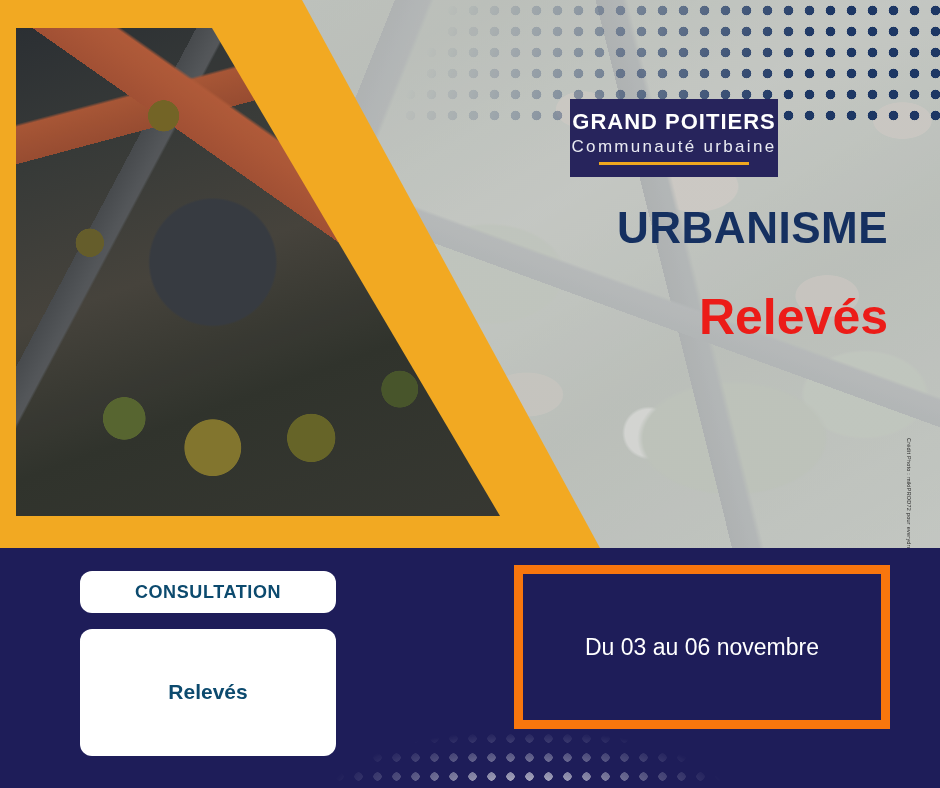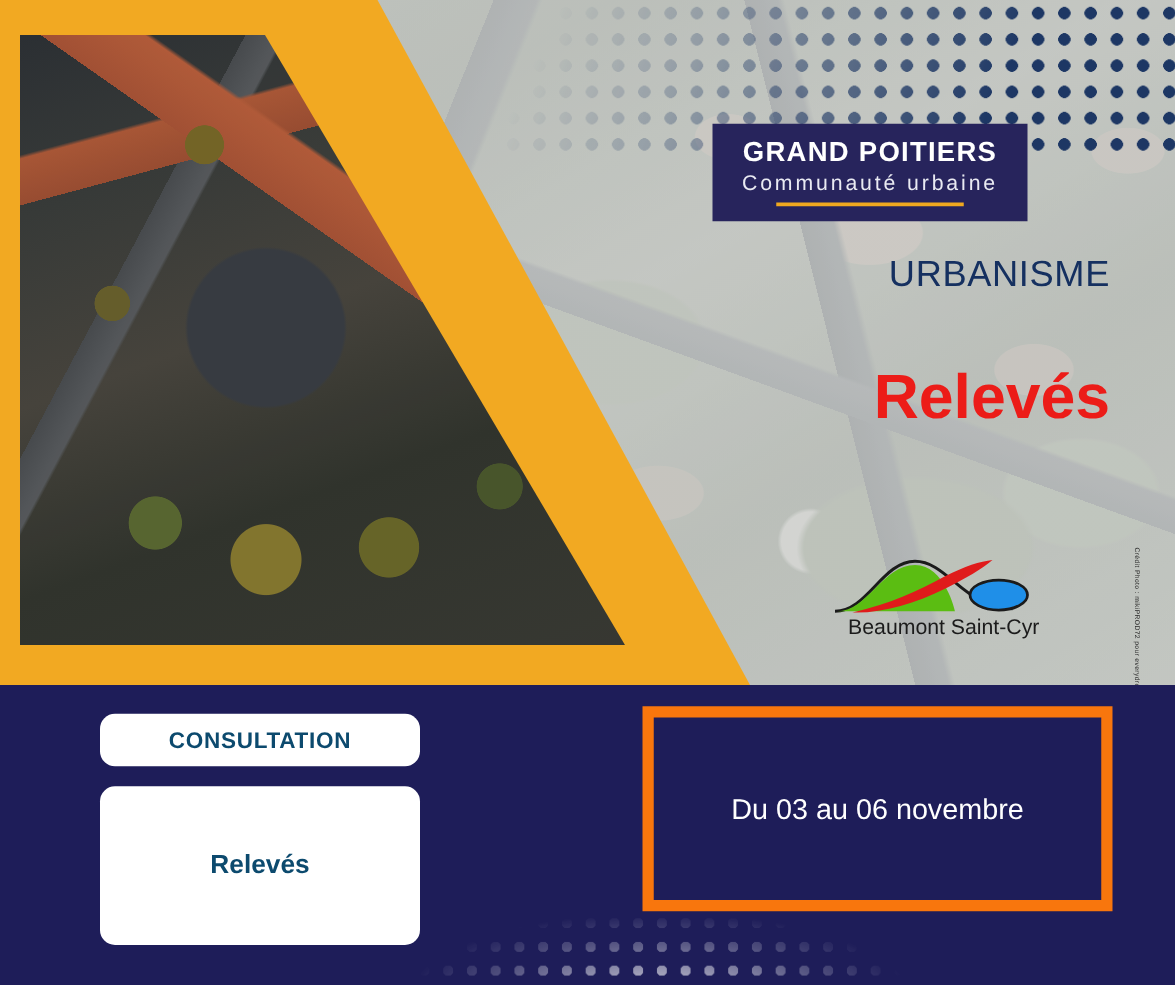--- a/index.html
+++ b/index.html
@@ -76,32 +76,32 @@
       linear-gradient(-15deg, transparent 78%, #9e5236 78%, #ae5c3c 84%, transparent 84.5%),
       
       linear-gradient(118deg, transparent 24%, #4c4f52 24%, #5a5d60 28%, transparent 28.4%),
       linear-gradient(62deg, transparent 66%, #4a4d50 66%, #585b5e 70%, transparent 70.4%),
       linear-gradient(160deg,#2e3236 0%,#3b3e3c 22%,#4a4740 45%,#33362f 68%,#3a3b35 100%);
     filter:saturate(1.05) brightness(0.94);
   }
 
   
   .gp-logo{
-    position:absolute;left:570px;top:99px;width:252px;height:78px;
+    position:absolute;left:570px;top:99px;width:208px;height:78px;
     background:#27245c;display:flex;flex-direction:column;
     align-items:center;justify-content:center;
   }
   .gp-title{color:#ffffff;font-size:22px;font-weight:bold;letter-spacing:1px;line-height:1;}
   .gp-sub{color:#e9eaf2;font-size:17px;letter-spacing:2.3px;margin-top:5px;line-height:1;}
   .gp-rule{width:150px;height:2.5px;background:#f0a81f;margin-top:7px;}
 
   
   .headline{
     position:absolute;right:52px;top:206px;width:520px;text-align:right;
-    color:#153060;font-size:29px;font-weight:normal;letter-spacing:.5px;line-height:1;
+    color:#153060;font-size:44px;font-weight:bold;letter-spacing:.5px;line-height:1;
   }
   .sub1{
     position:absolute;right:52px;top:292px;width:520px;text-align:right;
     color:#ec1c18;font-size:50px;font-weight:bold;line-height:1;
   }
   .sub2{
     position:absolute;right:52px;top:362px;width:520px;text-align:right;
     color:#ec1c18;font-size:50px;font-weight:bold;line-height:1;
   }
 
@@ -160,29 +160,20 @@
 
     <div class="gp-logo">
       <div class="gp-title">GRAND POITIERS</div>
       <div class="gp-sub">Communauté urbaine</div>
       <div class="gp-rule"></div>
     </div>
 
     <div class="headline">URBANISME</div>
     <div class="sub1">Relevés</div>
 
-    <div class="bsc-logo">
-      <svg width="190" height="52" viewBox="0 0 190 52">
-        <path d="M8 46 C 34 46, 46 6, 72 6 C 98 6, 112 44, 150 44" fill="none" stroke="#1b1b1b" stroke-width="2.4"></path>
-        <path d="M10 46 C 34 46, 46 9, 72 9 C 96 9, 104 46, 104 46 Z" fill="#5bbd12"></path>
-        <path d="M22 47 C 52 40, 74 30, 96 18 C 112 10, 124 6, 134 5 C 126 12, 112 20, 96 28 C 72 40, 44 48, 22 47 Z" fill="#e01b1b"></path>
-        <ellipse cx="139" cy="33" rx="23" ry="12" fill="#1f8fe8" stroke="#1b1b1b" stroke-width="2.2"></ellipse>
-      </svg>
-      <div class="bsc-text">Beaumont Saint-Cyr</div>
-    </div>
 
     <div class="credit">Crédit Photo : mikiPROD72 pour everydrone</div>
   </div>
 
   <div class="bottom">
     <div class="halftone-bottom"></div>
   </div>
 
   <div class="card card-consult">
     <span>CONSULTATION</span>

